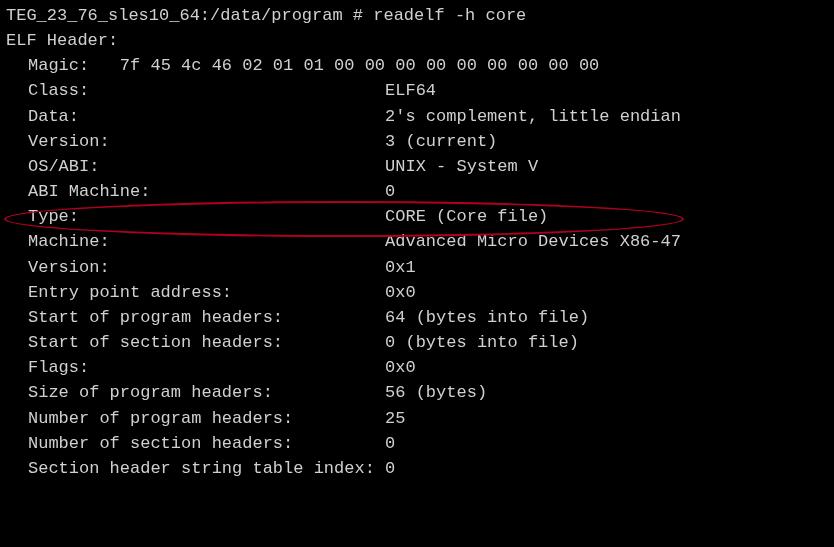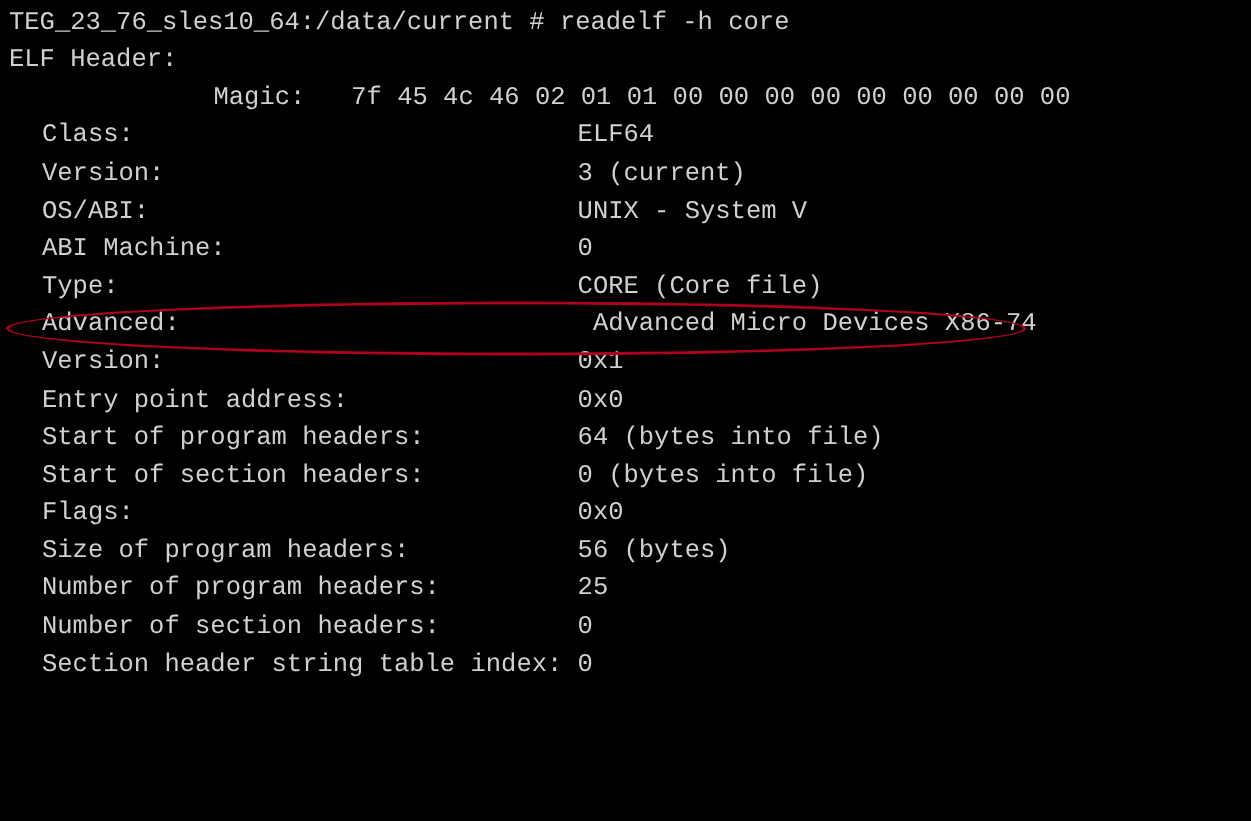--- a/index.html
+++ b/index.html
@@ -25,47 +25,47 @@
     .header-line {
       white-space: pre;
     }
     .field-line {
       white-space: pre;
       padding-left: 22px;
     }
     .magic-line {
       white-space: pre;
       padding-left: 22px;
-      text-align: center;
     }
     .ellipse {
       position: absolute;
       border: 2px solid #b00020;
       border-radius: 50%;
       left: 4px;
       top: 201px;
       width: 680px;
       height: 36px;
       pointer-events: none;
     }
   </style>
 </head>
 <body>
 
-<div class="prompt-line"><span>TEG_23_76_sles10_64:/data/current #</span> <span>readelf -h core</span></div>
+<div class="prompt-line"><span>TEG_23_76_sles10_64:/data/program #</span> <span>readelf -h core</span></div>
 <div class="header-line">ELF Header:</div>
 <div class="magic-line"><span>Magic:</span>   <span>7f 45 4c 46 02 01 01 00 00 00 00 00 00 00 00 00</span></div>
 
 <div id="fields-container">
     <div class="field-line"><span>Class:                             </span><span>ELF64</span></div>
+    <div class="field-line"><span>Data:                              </span><span>2's complement, little endian</span></div>
     <div class="field-line"><span>Version:                           </span><span>3 (current)</span></div>
     <div class="field-line"><span>OS/ABI:                            </span><span>UNIX - System V</span></div>
     <div class="field-line"><span>ABI Machine:                       </span><span>0</span></div>
     <div class="field-line"><span>Type:                              </span><span>CORE (Core file)</span></div>
-    <div class="field-line"><span>Advanced:                           </span><span>Advanced Micro Devices X86-74</span></div>
+    <div class="field-line"><span>Machine:                           </span><span>Advanced Micro Devices X86-47</span></div>
     <div class="field-line"><span>Version:                           </span><span>0x1</span></div>
     <div class="field-line"><span>Entry point address:               </span><span>0x0</span></div>
     <div class="field-line"><span>Start of program headers:          </span><span>64 (bytes into file)</span></div>
     <div class="field-line"><span>Start of section headers:          </span><span>0 (bytes into file)</span></div>
     <div class="field-line"><span>Flags:                             </span><span>0x0</span></div>
     <div class="field-line"><span>Size of program headers:           </span><span>56 (bytes)</span></div>
     <div class="field-line"><span>Number of program headers:         </span><span>25</span></div>
     <div class="field-line"><span>Number of section headers:         </span><span>0</span></div>
     <div class="field-line"><span>Section header string table index: </span><span>0</span></div>
   </div>

